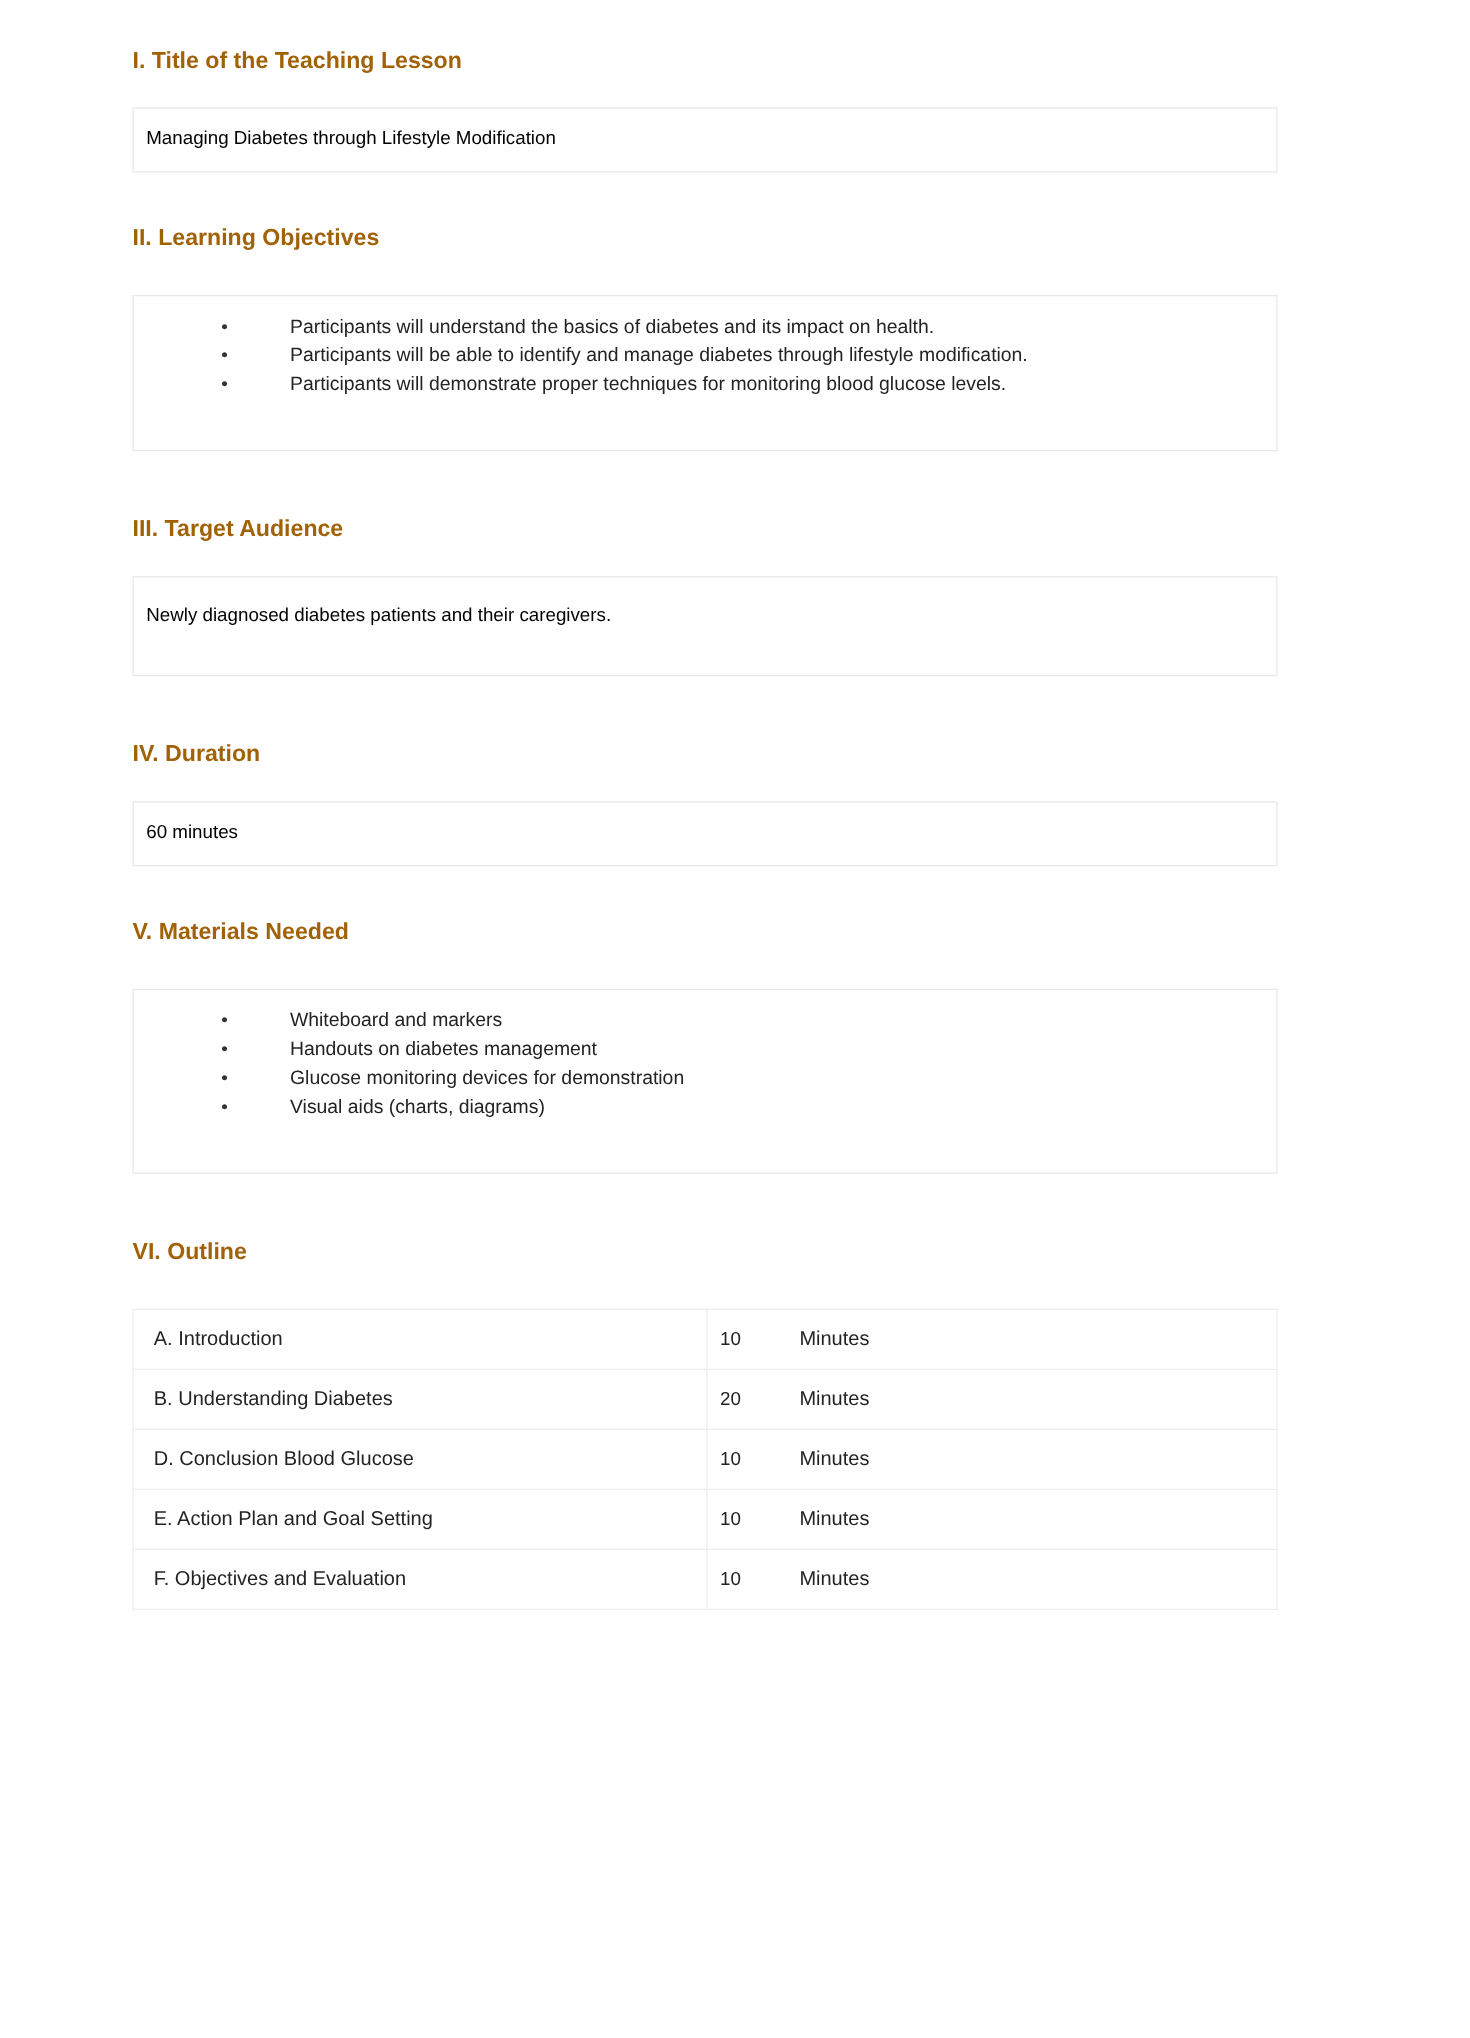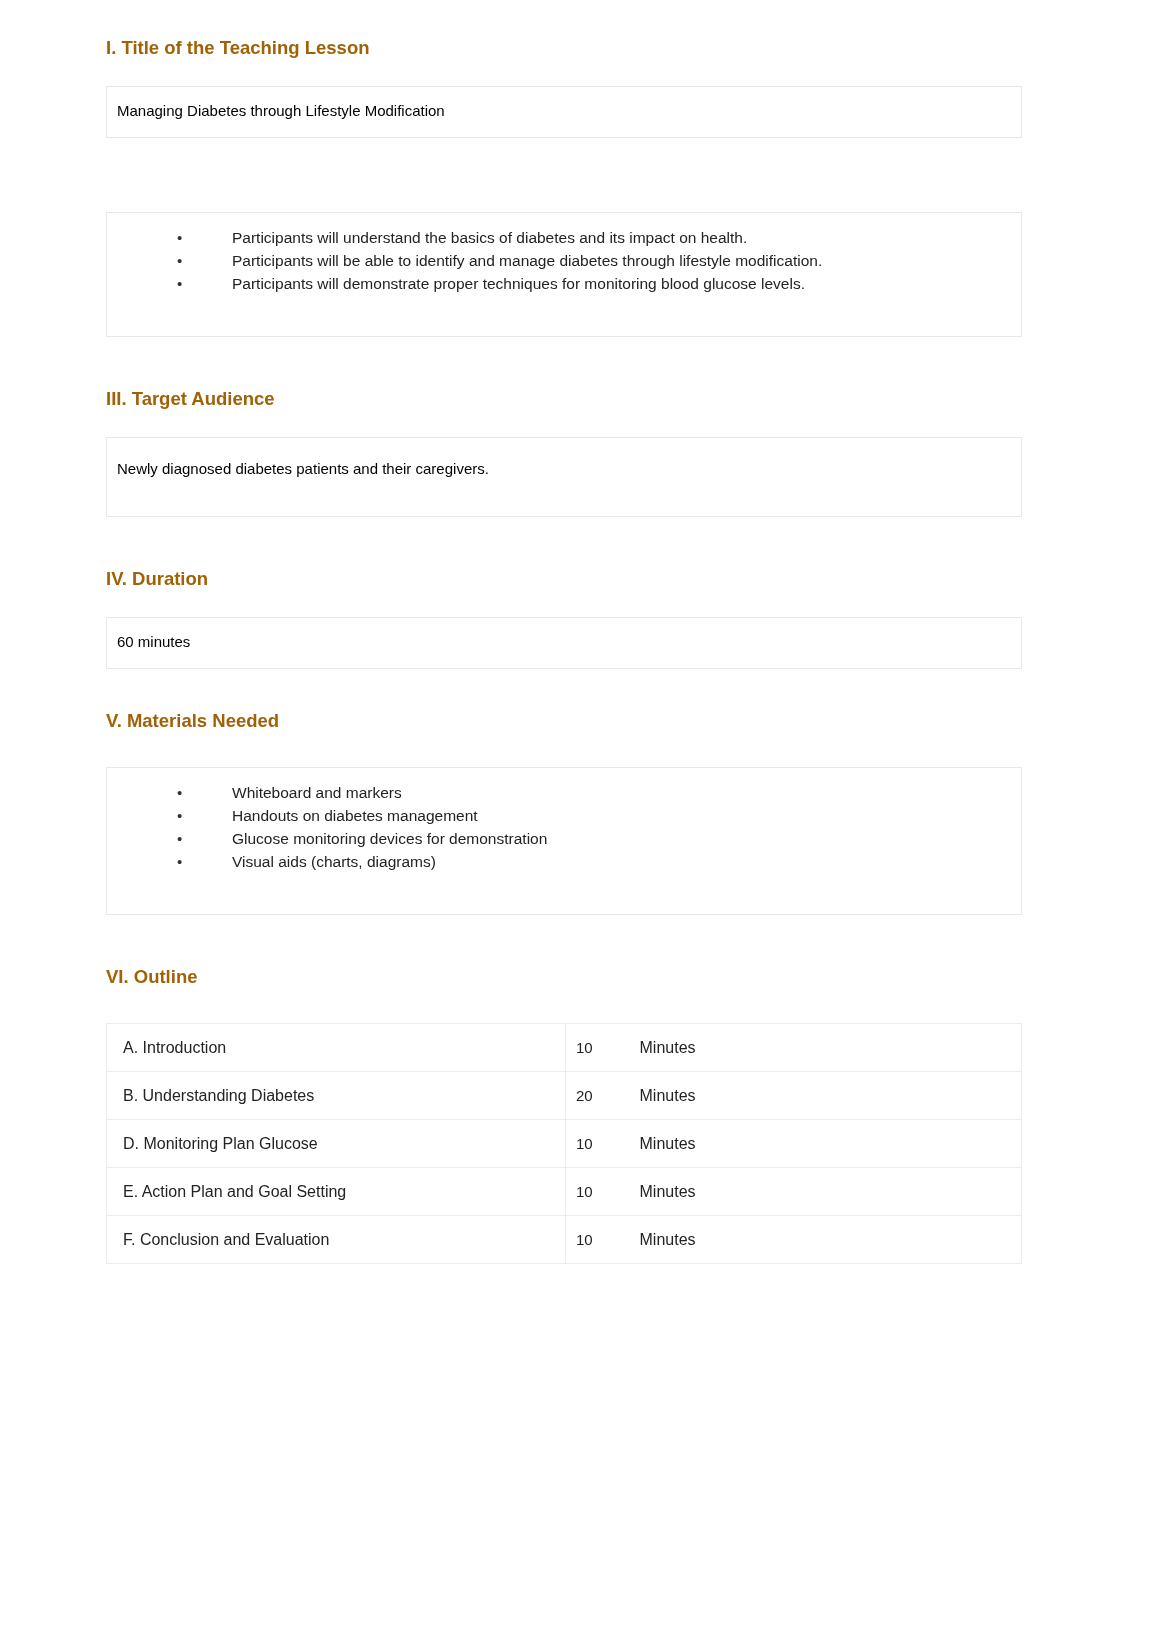--- a/index.html
+++ b/index.html
@@ -131,20 +131,21 @@
   <div class="content">
 
     <h2 class="section-heading">I. Title of the Teaching Lesson</h2>
     <div class="sp-h-to-box"></div>
     <div class="field-box box-short">
       <div class="value">Managing Diabetes through Lifestyle Modification</div>
     </div>
 
     <div class="sp-box-to-h"></div>
 
+    <h2 class="section-heading">II. Learning Objectives</h2>
     <div class="sp-h-to-box-lg"></div>
     <div class="field-box box-tall">
       <ul class="bullets">
         <li><span class="bullet-dot">•</span><span>Participants will understand the basics of diabetes and its impact on health.</span></li>
         <li><span class="bullet-dot">•</span><span>Participants will be able to identify and manage diabetes through lifestyle modification.</span></li>
         <li><span class="bullet-dot">•</span><span>Participants will demonstrate proper techniques for monitoring blood glucose levels.</span></li>
       </ul>
     </div>
 
     <div class="sp-box-to-h-lg"></div>
@@ -186,31 +187,31 @@
           <td class="col-topic">A. Introduction</td>
           <td class="col-amount">10</td>
           <td class="col-unit">Minutes</td>
         </tr>
         <tr>
           <td class="col-topic">B. Understanding Diabetes</td>
           <td class="col-amount">20</td>
           <td class="col-unit">Minutes</td>
         </tr>
         <tr>
-          <td class="col-topic">D. Monitoring Plan Glucose</td>
+          <td class="col-topic">D. Conclusion Blood Glucose</td>
           <td class="col-amount">10</td>
           <td class="col-unit">Minutes</td>
         </tr>
         <tr>
           <td class="col-topic">E. Action Plan and Goal Setting</td>
           <td class="col-amount">10</td>
           <td class="col-unit">Minutes</td>
         </tr>
         <tr>
-          <td class="col-topic">F. Conclusion and Evaluation</td>
+          <td class="col-topic">F. Objectives and Evaluation</td>
           <td class="col-amount">10</td>
           <td class="col-unit">Minutes</td>
         </tr>
       </tbody>
     </table>
 
   </div>
 </div>
 
 </body></html>

